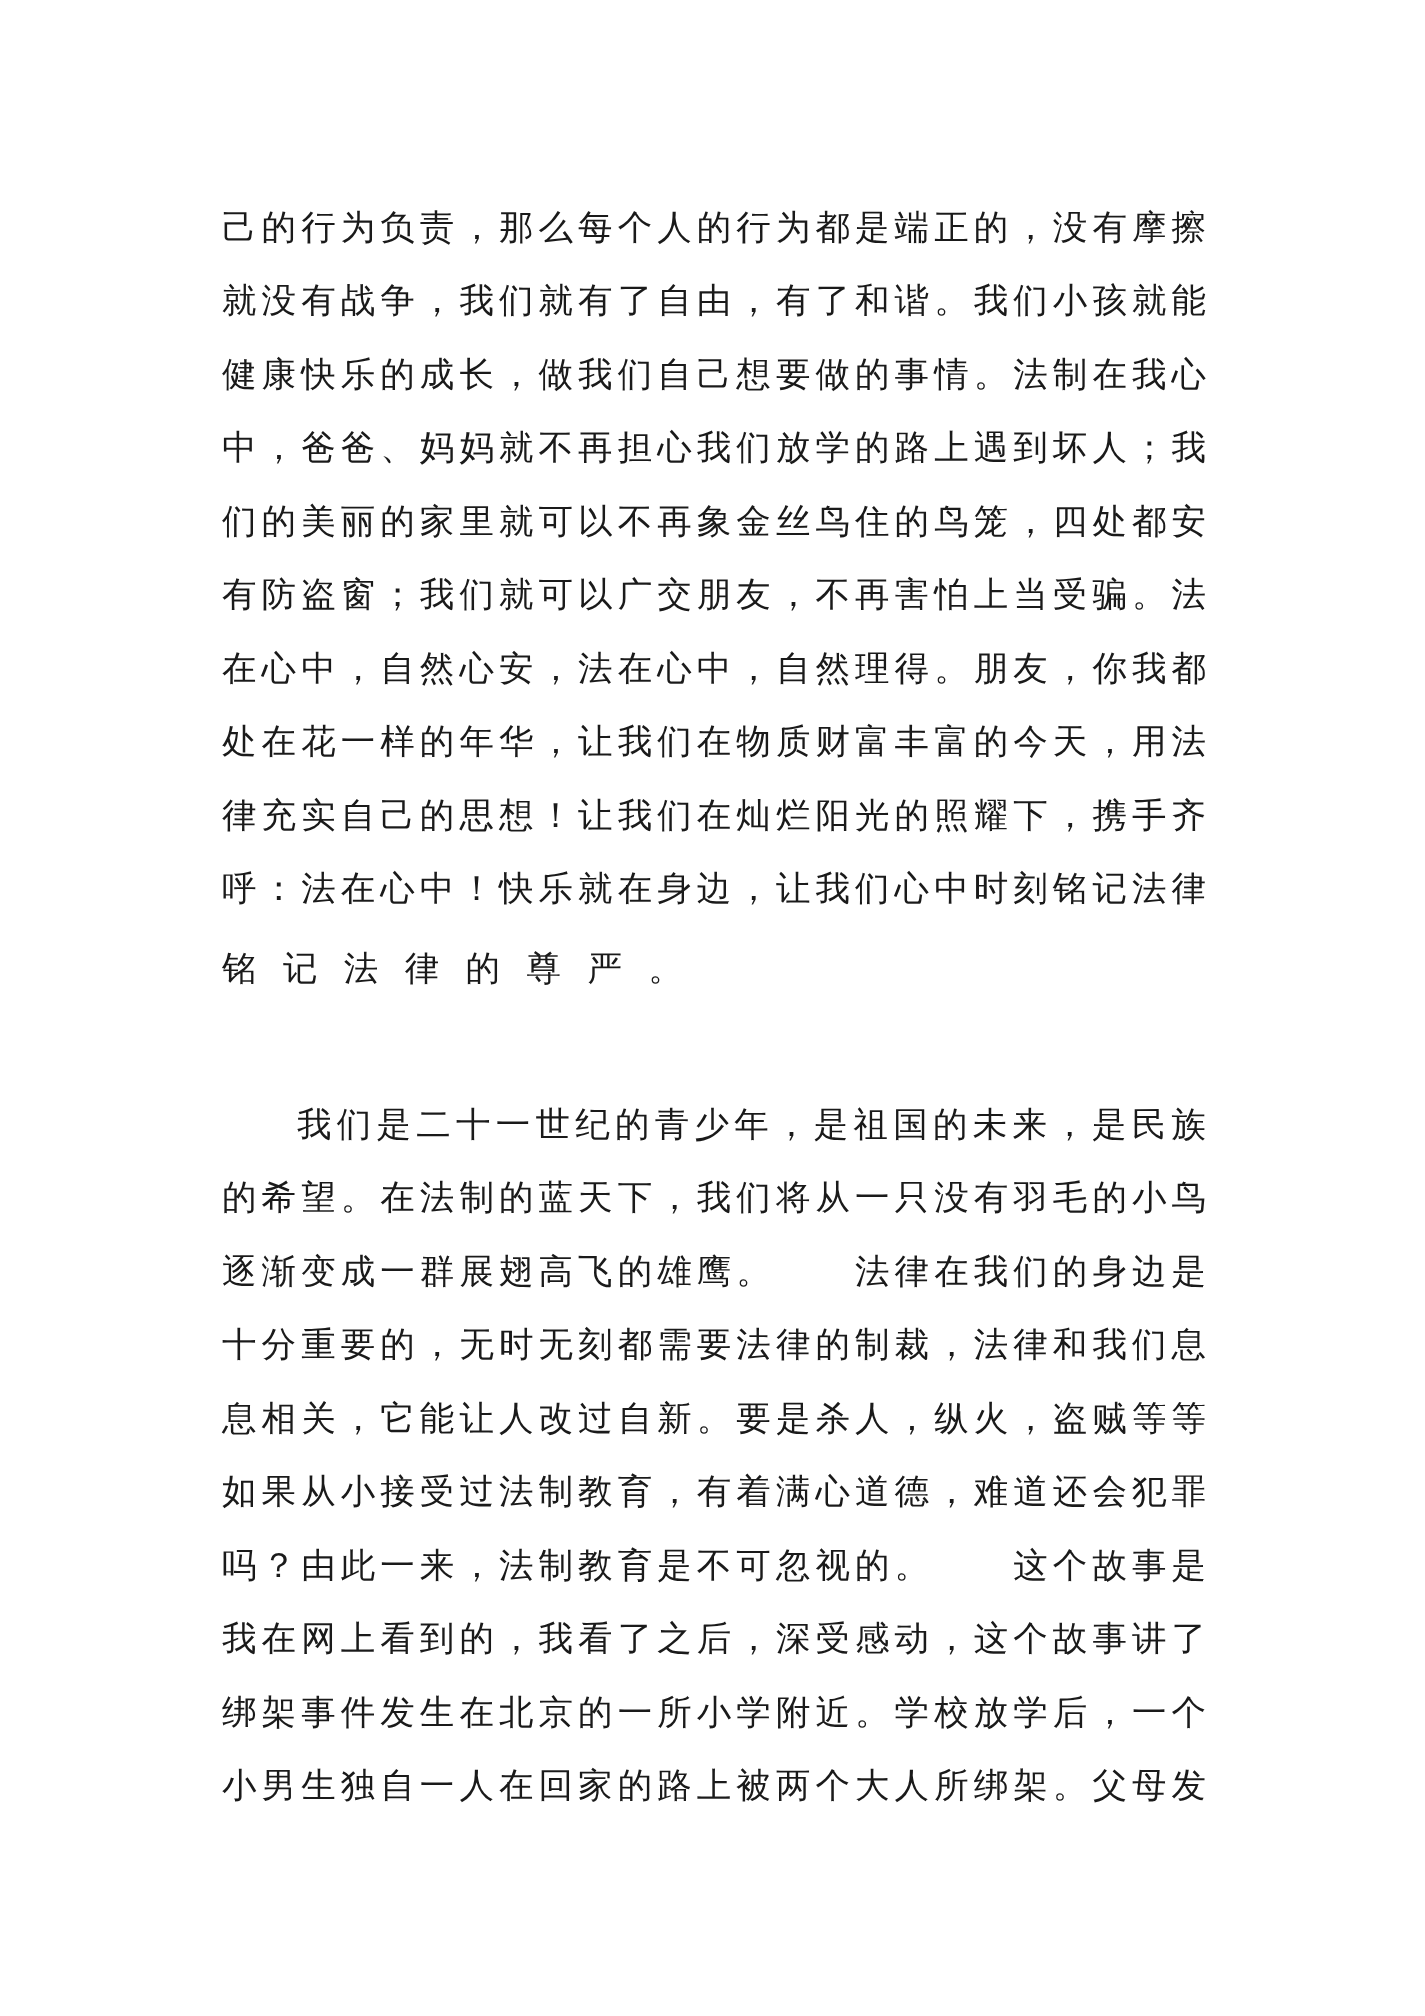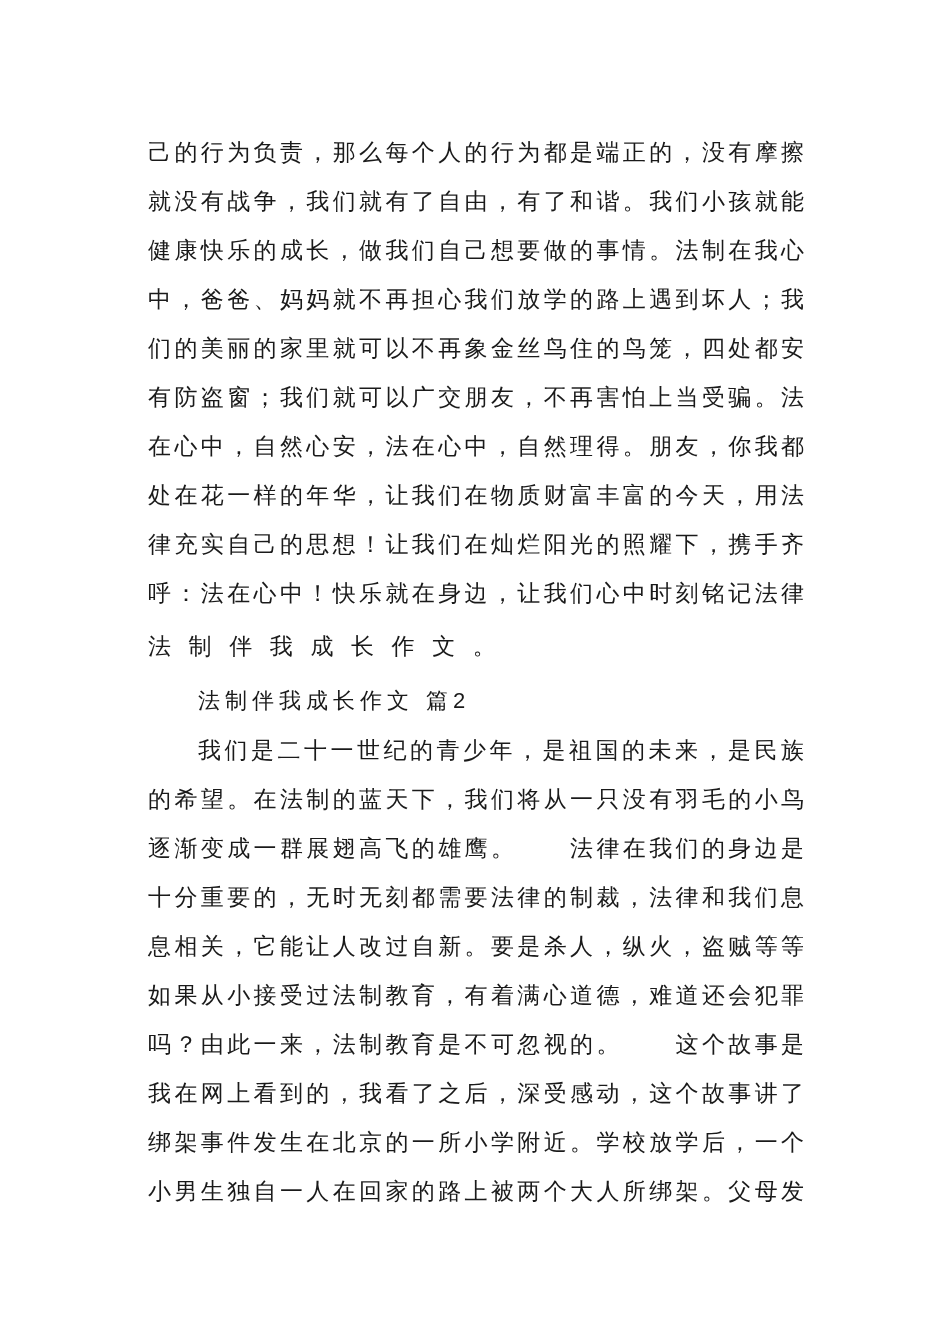--- a/index.html
+++ b/index.html
@@ -66,23 +66,22 @@
   <div class="line" style="top: 137px; display: flex; justify-content: space-between;"><span style="display: inline-block; width: 23px; text-align: center;">己</span><span style="display: inline-block; width: 23px; text-align: center;">的</span><span style="display: inline-block; width: 23px; text-align: center;">行</span><span style="display: inline-block; width: 23px; text-align: center;">为</span><span style="display: inline-block; width: 23px; text-align: center;">负</span><span style="display: inline-block; width: 23px; text-align: center;">责</span><span style="display: inline-block; width: 23px; text-align: center;">，</span><span style="display: inline-block; width: 23px; text-align: center;">那</span><span style="display: inline-block; width: 23px; text-align: center;">么</span><span style="display: inline-block; width: 23px; text-align: center;">每</span><span style="display: inline-block; width: 23px; text-align: center;">个</span><span style="display: inline-block; width: 23px; text-align: center;">人</span><span style="display: inline-block; width: 23px; text-align: center;">的</span><span style="display: inline-block; width: 23px; text-align: center;">行</span><span style="display: inline-block; width: 23px; text-align: center;">为</span><span style="display: inline-block; width: 23px; text-align: center;">都</span><span style="display: inline-block; width: 23px; text-align: center;">是</span><span style="display: inline-block; width: 23px; text-align: center;">端</span><span style="display: inline-block; width: 23px; text-align: center;">正</span><span style="display: inline-block; width: 23px; text-align: center;">的</span><span style="display: inline-block; width: 23px; text-align: center;">，</span><span style="display: inline-block; width: 23px; text-align: center;">没</span><span style="display: inline-block; width: 23px; text-align: center;">有</span><span style="display: inline-block; width: 23px; text-align: center;">摩</span><span style="display: inline-block; width: 23px; text-align: center;">擦</span></div>
   <div class="line" style="top: 186px; display: flex; justify-content: space-between;"><span style="display: inline-block; width: 23px; text-align: center;">就</span><span style="display: inline-block; width: 23px; text-align: center;">没</span><span style="display: inline-block; width: 23px; text-align: center;">有</span><span style="display: inline-block; width: 23px; text-align: center;">战</span><span style="display: inline-block; width: 23px; text-align: center;">争</span><span style="display: inline-block; width: 23px; text-align: center;">，</span><span style="display: inline-block; width: 23px; text-align: center;">我</span><span style="display: inline-block; width: 23px; text-align: center;">们</span><span style="display: inline-block; width: 23px; text-align: center;">就</span><span style="display: inline-block; width: 23px; text-align: center;">有</span><span style="display: inline-block; width: 23px; text-align: center;">了</span><span style="display: inline-block; width: 23px; text-align: center;">自</span><span style="display: inline-block; width: 23px; text-align: center;">由</span><span style="display: inline-block; width: 23px; text-align: center;">，</span><span style="display: inline-block; width: 23px; text-align: center;">有</span><span style="display: inline-block; width: 23px; text-align: center;">了</span><span style="display: inline-block; width: 23px; text-align: center;">和</span><span style="display: inline-block; width: 23px; text-align: center;">谐</span><span style="display: inline-block; width: 23px; text-align: center;">。</span><span style="display: inline-block; width: 23px; text-align: center;">我</span><span style="display: inline-block; width: 23px; text-align: center;">们</span><span style="display: inline-block; width: 23px; text-align: center;">小</span><span style="display: inline-block; width: 23px; text-align: center;">孩</span><span style="display: inline-block; width: 23px; text-align: center;">就</span><span style="display: inline-block; width: 23px; text-align: center;">能</span></div>
   <div class="line" style="top: 235px; display: flex; justify-content: space-between;"><span style="display: inline-block; width: 23px; text-align: center;">健</span><span style="display: inline-block; width: 23px; text-align: center;">康</span><span style="display: inline-block; width: 23px; text-align: center;">快</span><span style="display: inline-block; width: 23px; text-align: center;">乐</span><span style="display: inline-block; width: 23px; text-align: center;">的</span><span style="display: inline-block; width: 23px; text-align: center;">成</span><span style="display: inline-block; width: 23px; text-align: center;">长</span><span style="display: inline-block; width: 23px; text-align: center;">，</span><span style="display: inline-block; width: 23px; text-align: center;">做</span><span style="display: inline-block; width: 23px; text-align: center;">我</span><span style="display: inline-block; width: 23px; text-align: center;">们</span><span style="display: inline-block; width: 23px; text-align: center;">自</span><span style="display: inline-block; width: 23px; text-align: center;">己</span><span style="display: inline-block; width: 23px; text-align: center;">想</span><span style="display: inline-block; width: 23px; text-align: center;">要</span><span style="display: inline-block; width: 23px; text-align: center;">做</span><span style="display: inline-block; width: 23px; text-align: center;">的</span><span style="display: inline-block; width: 23px; text-align: center;">事</span><span style="display: inline-block; width: 23px; text-align: center;">情</span><span style="display: inline-block; width: 23px; text-align: center;">。</span><span style="display: inline-block; width: 23px; text-align: center;">法</span><span style="display: inline-block; width: 23px; text-align: center;">制</span><span style="display: inline-block; width: 23px; text-align: center;">在</span><span style="display: inline-block; width: 23px; text-align: center;">我</span><span style="display: inline-block; width: 23px; text-align: center;">心</span></div>
   <div class="line" style="top: 284px; display: flex; justify-content: space-between;"><span style="display: inline-block; width: 23px; text-align: center;">中</span><span style="display: inline-block; width: 23px; text-align: center;">，</span><span style="display: inline-block; width: 23px; text-align: center;">爸</span><span style="display: inline-block; width: 23px; text-align: center;">爸</span><span style="display: inline-block; width: 23px; text-align: center;">、</span><span style="display: inline-block; width: 23px; text-align: center;">妈</span><span style="display: inline-block; width: 23px; text-align: center;">妈</span><span style="display: inline-block; width: 23px; text-align: center;">就</span><span style="display: inline-block; width: 23px; text-align: center;">不</span><span style="display: inline-block; width: 23px; text-align: center;">再</span><span style="display: inline-block; width: 23px; text-align: center;">担</span><span style="display: inline-block; width: 23px; text-align: center;">心</span><span style="display: inline-block; width: 23px; text-align: center;">我</span><span style="display: inline-block; width: 23px; text-align: center;">们</span><span style="display: inline-block; width: 23px; text-align: center;">放</span><span style="display: inline-block; width: 23px; text-align: center;">学</span><span style="display: inline-block; width: 23px; text-align: center;">的</span><span style="display: inline-block; width: 23px; text-align: center;">路</span><span style="display: inline-block; width: 23px; text-align: center;">上</span><span style="display: inline-block; width: 23px; text-align: center;">遇</span><span style="display: inline-block; width: 23px; text-align: center;">到</span><span style="display: inline-block; width: 23px; text-align: center;">坏</span><span style="display: inline-block; width: 23px; text-align: center;">人</span><span style="display: inline-block; width: 23px; text-align: center;">；</span><span style="display: inline-block; width: 23px; text-align: center;">我</span></div>
   <div class="line" style="top: 333px; display: flex; justify-content: space-between;"><span style="display: inline-block; width: 23px; text-align: center;">们</span><span style="display: inline-block; width: 23px; text-align: center;">的</span><span style="display: inline-block; width: 23px; text-align: center;">美</span><span style="display: inline-block; width: 23px; text-align: center;">丽</span><span style="display: inline-block; width: 23px; text-align: center;">的</span><span style="display: inline-block; width: 23px; text-align: center;">家</span><span style="display: inline-block; width: 23px; text-align: center;">里</span><span style="display: inline-block; width: 23px; text-align: center;">就</span><span style="display: inline-block; width: 23px; text-align: center;">可</span><span style="display: inline-block; width: 23px; text-align: center;">以</span><span style="display: inline-block; width: 23px; text-align: center;">不</span><span style="display: inline-block; width: 23px; text-align: center;">再</span><span style="display: inline-block; width: 23px; text-align: center;">象</span><span style="display: inline-block; width: 23px; text-align: center;">金</span><span style="display: inline-block; width: 23px; text-align: center;">丝</span><span style="display: inline-block; width: 23px; text-align: center;">鸟</span><span style="display: inline-block; width: 23px; text-align: center;">住</span><span style="display: inline-block; width: 23px; text-align: center;">的</span><span style="display: inline-block; width: 23px; text-align: center;">鸟</span><span style="display: inline-block; width: 23px; text-align: center;">笼</span><span style="display: inline-block; width: 23px; text-align: center;">，</span><span style="display: inline-block; width: 23px; text-align: center;">四</span><span style="display: inline-block; width: 23px; text-align: center;">处</span><span style="display: inline-block; width: 23px; text-align: center;">都</span><span style="display: inline-block; width: 23px; text-align: center;">安</span></div>
   <div class="line" style="top: 382px; display: flex; justify-content: space-between;"><span style="display: inline-block; width: 23px; text-align: center;">有</span><span style="display: inline-block; width: 23px; text-align: center;">防</span><span style="display: inline-block; width: 23px; text-align: center;">盗</span><span style="display: inline-block; width: 23px; text-align: center;">窗</span><span style="display: inline-block; width: 23px; text-align: center;">；</span><span style="display: inline-block; width: 23px; text-align: center;">我</span><span style="display: inline-block; width: 23px; text-align: center;">们</span><span style="display: inline-block; width: 23px; text-align: center;">就</span><span style="display: inline-block; width: 23px; text-align: center;">可</span><span style="display: inline-block; width: 23px; text-align: center;">以</span><span style="display: inline-block; width: 23px; text-align: center;">广</span><span style="display: inline-block; width: 23px; text-align: center;">交</span><span style="display: inline-block; width: 23px; text-align: center;">朋</span><span style="display: inline-block; width: 23px; text-align: center;">友</span><span style="display: inline-block; width: 23px; text-align: center;">，</span><span style="display: inline-block; width: 23px; text-align: center;">不</span><span style="display: inline-block; width: 23px; text-align: center;">再</span><span style="display: inline-block; width: 23px; text-align: center;">害</span><span style="display: inline-block; width: 23px; text-align: center;">怕</span><span style="display: inline-block; width: 23px; text-align: center;">上</span><span style="display: inline-block; width: 23px; text-align: center;">当</span><span style="display: inline-block; width: 23px; text-align: center;">受</span><span style="display: inline-block; width: 23px; text-align: center;">骗</span><span style="display: inline-block; width: 23px; text-align: center;">。</span><span style="display: inline-block; width: 23px; text-align: center;">法</span></div>
   <div class="line" style="top: 431px; display: flex; justify-content: space-between;"><span style="display: inline-block; width: 23px; text-align: center;">在</span><span style="display: inline-block; width: 23px; text-align: center;">心</span><span style="display: inline-block; width: 23px; text-align: center;">中</span><span style="display: inline-block; width: 23px; text-align: center;">，</span><span style="display: inline-block; width: 23px; text-align: center;">自</span><span style="display: inline-block; width: 23px; text-align: center;">然</span><span style="display: inline-block; width: 23px; text-align: center;">心</span><span style="display: inline-block; width: 23px; text-align: center;">安</span><span style="display: inline-block; width: 23px; text-align: center;">，</span><span style="display: inline-block; width: 23px; text-align: center;">法</span><span style="display: inline-block; width: 23px; text-align: center;">在</span><span style="display: inline-block; width: 23px; text-align: center;">心</span><span style="display: inline-block; width: 23px; text-align: center;">中</span><span style="display: inline-block; width: 23px; text-align: center;">，</span><span style="display: inline-block; width: 23px; text-align: center;">自</span><span style="display: inline-block; width: 23px; text-align: center;">然</span><span style="display: inline-block; width: 23px; text-align: center;">理</span><span style="display: inline-block; width: 23px; text-align: center;">得</span><span style="display: inline-block; width: 23px; text-align: center;">。</span><span style="display: inline-block; width: 23px; text-align: center;">朋</span><span style="display: inline-block; width: 23px; text-align: center;">友</span><span style="display: inline-block; width: 23px; text-align: center;">，</span><span style="display: inline-block; width: 23px; text-align: center;">你</span><span style="display: inline-block; width: 23px; text-align: center;">我</span><span style="display: inline-block; width: 23px; text-align: center;">都</span></div>
   <div class="line" style="top: 480px; display: flex; justify-content: space-between;"><span style="display: inline-block; width: 23px; text-align: center;">处</span><span style="display: inline-block; width: 23px; text-align: center;">在</span><span style="display: inline-block; width: 23px; text-align: center;">花</span><span style="display: inline-block; width: 23px; text-align: center;">一</span><span style="display: inline-block; width: 23px; text-align: center;">样</span><span style="display: inline-block; width: 23px; text-align: center;">的</span><span style="display: inline-block; width: 23px; text-align: center;">年</span><span style="display: inline-block; width: 23px; text-align: center;">华</span><span style="display: inline-block; width: 23px; text-align: center;">，</span><span style="display: inline-block; width: 23px; text-align: center;">让</span><span style="display: inline-block; width: 23px; text-align: center;">我</span><span style="display: inline-block; width: 23px; text-align: center;">们</span><span style="display: inline-block; width: 23px; text-align: center;">在</span><span style="display: inline-block; width: 23px; text-align: center;">物</span><span style="display: inline-block; width: 23px; text-align: center;">质</span><span style="display: inline-block; width: 23px; text-align: center;">财</span><span style="display: inline-block; width: 23px; text-align: center;">富</span><span style="display: inline-block; width: 23px; text-align: center;">丰</span><span style="display: inline-block; width: 23px; text-align: center;">富</span><span style="display: inline-block; width: 23px; text-align: center;">的</span><span style="display: inline-block; width: 23px; text-align: center;">今</span><span style="display: inline-block; width: 23px; text-align: center;">天</span><span style="display: inline-block; width: 23px; text-align: center;">，</span><span style="display: inline-block; width: 23px; text-align: center;">用</span><span style="display: inline-block; width: 23px; text-align: center;">法</span></div>
   <div class="line" style="top: 529px; display: flex; justify-content: space-between;"><span style="display: inline-block; width: 23px; text-align: center;">律</span><span style="display: inline-block; width: 23px; text-align: center;">充</span><span style="display: inline-block; width: 23px; text-align: center;">实</span><span style="display: inline-block; width: 23px; text-align: center;">自</span><span style="display: inline-block; width: 23px; text-align: center;">己</span><span style="display: inline-block; width: 23px; text-align: center;">的</span><span style="display: inline-block; width: 23px; text-align: center;">思</span><span style="display: inline-block; width: 23px; text-align: center;">想</span><span style="display: inline-block; width: 23px; text-align: center;">！</span><span style="display: inline-block; width: 23px; text-align: center;">让</span><span style="display: inline-block; width: 23px; text-align: center;">我</span><span style="display: inline-block; width: 23px; text-align: center;">们</span><span style="display: inline-block; width: 23px; text-align: center;">在</span><span style="display: inline-block; width: 23px; text-align: center;">灿</span><span style="display: inline-block; width: 23px; text-align: center;">烂</span><span style="display: inline-block; width: 23px; text-align: center;">阳</span><span style="display: inline-block; width: 23px; text-align: center;">光</span><span style="display: inline-block; width: 23px; text-align: center;">的</span><span style="display: inline-block; width: 23px; text-align: center;">照</span><span style="display: inline-block; width: 23px; text-align: center;">耀</span><span style="display: inline-block; width: 23px; text-align: center;">下</span><span style="display: inline-block; width: 23px; text-align: center;">，</span><span style="display: inline-block; width: 23px; text-align: center;">携</span><span style="display: inline-block; width: 23px; text-align: center;">手</span><span style="display: inline-block; width: 23px; text-align: center;">齐</span></div>
   <div class="line" style="top: 578px; display: flex; justify-content: space-between;"><span style="display: inline-block; width: 23px; text-align: center;">呼</span><span style="display: inline-block; width: 23px; text-align: center;">：</span><span style="display: inline-block; width: 23px; text-align: center;">法</span><span style="display: inline-block; width: 23px; text-align: center;">在</span><span style="display: inline-block; width: 23px; text-align: center;">心</span><span style="display: inline-block; width: 23px; text-align: center;">中</span><span style="display: inline-block; width: 23px; text-align: center;">！</span><span style="display: inline-block; width: 23px; text-align: center;">快</span><span style="display: inline-block; width: 23px; text-align: center;">乐</span><span style="display: inline-block; width: 23px; text-align: center;">就</span><span style="display: inline-block; width: 23px; text-align: center;">在</span><span style="display: inline-block; width: 23px; text-align: center;">身</span><span style="display: inline-block; width: 23px; text-align: center;">边</span><span style="display: inline-block; width: 23px; text-align: center;">，</span><span style="display: inline-block; width: 23px; text-align: center;">让</span><span style="display: inline-block; width: 23px; text-align: center;">我</span><span style="display: inline-block; width: 23px; text-align: center;">们</span><span style="display: inline-block; width: 23px; text-align: center;">心</span><span style="display: inline-block; width: 23px; text-align: center;">中</span><span style="display: inline-block; width: 23px; text-align: center;">时</span><span style="display: inline-block; width: 23px; text-align: center;">刻</span><span style="display: inline-block; width: 23px; text-align: center;">铭</span><span style="display: inline-block; width: 23px; text-align: center;">记</span><span style="display: inline-block; width: 23px; text-align: center;">法</span><span style="display: inline-block; width: 23px; text-align: center;">律</span></div>
-  <div class="line last" style="top:631px">法制伴我成长作文。</div>
+  <div class="line last" style="top:631px">铭记法律的尊严。</div>
 
-  <div class="heading"><span>法制伴我成长作文 篇</span><span class="num">2</span></div>
 
   <div class="line indent" style="top: 735px; display: flex; justify-content: space-between;"><span style="display: inline-block; width: 23px; text-align: center;">我</span><span style="display: inline-block; width: 23px; text-align: center;">们</span><span style="display: inline-block; width: 23px; text-align: center;">是</span><span style="display: inline-block; width: 23px; text-align: center;">二</span><span style="display: inline-block; width: 23px; text-align: center;">十</span><span style="display: inline-block; width: 23px; text-align: center;">一</span><span style="display: inline-block; width: 23px; text-align: center;">世</span><span style="display: inline-block; width: 23px; text-align: center;">纪</span><span style="display: inline-block; width: 23px; text-align: center;">的</span><span style="display: inline-block; width: 23px; text-align: center;">青</span><span style="display: inline-block; width: 23px; text-align: center;">少</span><span style="display: inline-block; width: 23px; text-align: center;">年</span><span style="display: inline-block; width: 23px; text-align: center;">，</span><span style="display: inline-block; width: 23px; text-align: center;">是</span><span style="display: inline-block; width: 23px; text-align: center;">祖</span><span style="display: inline-block; width: 23px; text-align: center;">国</span><span style="display: inline-block; width: 23px; text-align: center;">的</span><span style="display: inline-block; width: 23px; text-align: center;">未</span><span style="display: inline-block; width: 23px; text-align: center;">来</span><span style="display: inline-block; width: 23px; text-align: center;">，</span><span style="display: inline-block; width: 23px; text-align: center;">是</span><span style="display: inline-block; width: 23px; text-align: center;">民</span><span style="display: inline-block; width: 23px; text-align: center;">族</span></div>
   <div class="line" style="top: 784px; display: flex; justify-content: space-between;"><span style="display: inline-block; width: 23px; text-align: center;">的</span><span style="display: inline-block; width: 23px; text-align: center;">希</span><span style="display: inline-block; width: 23px; text-align: center;">望</span><span style="display: inline-block; width: 23px; text-align: center;">。</span><span style="display: inline-block; width: 23px; text-align: center;">在</span><span style="display: inline-block; width: 23px; text-align: center;">法</span><span style="display: inline-block; width: 23px; text-align: center;">制</span><span style="display: inline-block; width: 23px; text-align: center;">的</span><span style="display: inline-block; width: 23px; text-align: center;">蓝</span><span style="display: inline-block; width: 23px; text-align: center;">天</span><span style="display: inline-block; width: 23px; text-align: center;">下</span><span style="display: inline-block; width: 23px; text-align: center;">，</span><span style="display: inline-block; width: 23px; text-align: center;">我</span><span style="display: inline-block; width: 23px; text-align: center;">们</span><span style="display: inline-block; width: 23px; text-align: center;">将</span><span style="display: inline-block; width: 23px; text-align: center;">从</span><span style="display: inline-block; width: 23px; text-align: center;">一</span><span style="display: inline-block; width: 23px; text-align: center;">只</span><span style="display: inline-block; width: 23px; text-align: center;">没</span><span style="display: inline-block; width: 23px; text-align: center;">有</span><span style="display: inline-block; width: 23px; text-align: center;">羽</span><span style="display: inline-block; width: 23px; text-align: center;">毛</span><span style="display: inline-block; width: 23px; text-align: center;">的</span><span style="display: inline-block; width: 23px; text-align: center;">小</span><span style="display: inline-block; width: 23px; text-align: center;">鸟</span></div>
   <div class="line" style="top: 833px; display: flex; justify-content: space-between;"><span style="display: inline-block; width: 23px; text-align: center;">逐</span><span style="display: inline-block; width: 23px; text-align: center;">渐</span><span style="display: inline-block; width: 23px; text-align: center;">变</span><span style="display: inline-block; width: 23px; text-align: center;">成</span><span style="display: inline-block; width: 23px; text-align: center;">一</span><span style="display: inline-block; width: 23px; text-align: center;">群</span><span style="display: inline-block; width: 23px; text-align: center;">展</span><span style="display: inline-block; width: 23px; text-align: center;">翅</span><span style="display: inline-block; width: 23px; text-align: center;">高</span><span style="display: inline-block; width: 23px; text-align: center;">飞</span><span style="display: inline-block; width: 23px; text-align: center;">的</span><span style="display: inline-block; width: 23px; text-align: center;">雄</span><span style="display: inline-block; width: 23px; text-align: center;">鹰</span><span style="display: inline-block; width: 23px; text-align: center;">。</span><span style="display: inline-block; width: 23px; text-align: center;">　</span><span style="display: inline-block; width: 23px; text-align: center;">　</span><span style="display: inline-block; width: 23px; text-align: center;">法</span><span style="display: inline-block; width: 23px; text-align: center;">律</span><span style="display: inline-block; width: 23px; text-align: center;">在</span><span style="display: inline-block; width: 23px; text-align: center;">我</span><span style="display: inline-block; width: 23px; text-align: center;">们</span><span style="display: inline-block; width: 23px; text-align: center;">的</span><span style="display: inline-block; width: 23px; text-align: center;">身</span><span style="display: inline-block; width: 23px; text-align: center;">边</span><span style="display: inline-block; width: 23px; text-align: center;">是</span></div>
   <div class="line" style="top: 882px; display: flex; justify-content: space-between;"><span style="display: inline-block; width: 23px; text-align: center;">十</span><span style="display: inline-block; width: 23px; text-align: center;">分</span><span style="display: inline-block; width: 23px; text-align: center;">重</span><span style="display: inline-block; width: 23px; text-align: center;">要</span><span style="display: inline-block; width: 23px; text-align: center;">的</span><span style="display: inline-block; width: 23px; text-align: center;">，</span><span style="display: inline-block; width: 23px; text-align: center;">无</span><span style="display: inline-block; width: 23px; text-align: center;">时</span><span style="display: inline-block; width: 23px; text-align: center;">无</span><span style="display: inline-block; width: 23px; text-align: center;">刻</span><span style="display: inline-block; width: 23px; text-align: center;">都</span><span style="display: inline-block; width: 23px; text-align: center;">需</span><span style="display: inline-block; width: 23px; text-align: center;">要</span><span style="display: inline-block; width: 23px; text-align: center;">法</span><span style="display: inline-block; width: 23px; text-align: center;">律</span><span style="display: inline-block; width: 23px; text-align: center;">的</span><span style="display: inline-block; width: 23px; text-align: center;">制</span><span style="display: inline-block; width: 23px; text-align: center;">裁</span><span style="display: inline-block; width: 23px; text-align: center;">，</span><span style="display: inline-block; width: 23px; text-align: center;">法</span><span style="display: inline-block; width: 23px; text-align: center;">律</span><span style="display: inline-block; width: 23px; text-align: center;">和</span><span style="display: inline-block; width: 23px; text-align: center;">我</span><span style="display: inline-block; width: 23px; text-align: center;">们</span><span style="display: inline-block; width: 23px; text-align: center;">息</span></div>
   <div class="line" style="top: 931px; display: flex; justify-content: space-between;"><span style="display: inline-block; width: 23px; text-align: center;">息</span><span style="display: inline-block; width: 23px; text-align: center;">相</span><span style="display: inline-block; width: 23px; text-align: center;">关</span><span style="display: inline-block; width: 23px; text-align: center;">，</span><span style="display: inline-block; width: 23px; text-align: center;">它</span><span style="display: inline-block; width: 23px; text-align: center;">能</span><span style="display: inline-block; width: 23px; text-align: center;">让</span><span style="display: inline-block; width: 23px; text-align: center;">人</span><span style="display: inline-block; width: 23px; text-align: center;">改</span><span style="display: inline-block; width: 23px; text-align: center;">过</span><span style="display: inline-block; width: 23px; text-align: center;">自</span><span style="display: inline-block; width: 23px; text-align: center;">新</span><span style="display: inline-block; width: 23px; text-align: center;">。</span><span style="display: inline-block; width: 23px; text-align: center;">要</span><span style="display: inline-block; width: 23px; text-align: center;">是</span><span style="display: inline-block; width: 23px; text-align: center;">杀</span><span style="display: inline-block; width: 23px; text-align: center;">人</span><span style="display: inline-block; width: 23px; text-align: center;">，</span><span style="display: inline-block; width: 23px; text-align: center;">纵</span><span style="display: inline-block; width: 23px; text-align: center;">火</span><span style="display: inline-block; width: 23px; text-align: center;">，</span><span style="display: inline-block; width: 23px; text-align: center;">盗</span><span style="display: inline-block; width: 23px; text-align: center;">贼</span><span style="display: inline-block; width: 23px; text-align: center;">等</span><span style="display: inline-block; width: 23px; text-align: center;">等</span></div>
   <div class="line" style="top: 980px; display: flex; justify-content: space-between;"><span style="display: inline-block; width: 23px; text-align: center;">如</span><span style="display: inline-block; width: 23px; text-align: center;">果</span><span style="display: inline-block; width: 23px; text-align: center;">从</span><span style="display: inline-block; width: 23px; text-align: center;">小</span><span style="display: inline-block; width: 23px; text-align: center;">接</span><span style="display: inline-block; width: 23px; text-align: center;">受</span><span style="display: inline-block; width: 23px; text-align: center;">过</span><span style="display: inline-block; width: 23px; text-align: center;">法</span><span style="display: inline-block; width: 23px; text-align: center;">制</span><span style="display: inline-block; width: 23px; text-align: center;">教</span><span style="display: inline-block; width: 23px; text-align: center;">育</span><span style="display: inline-block; width: 23px; text-align: center;">，</span><span style="display: inline-block; width: 23px; text-align: center;">有</span><span style="display: inline-block; width: 23px; text-align: center;">着</span><span style="display: inline-block; width: 23px; text-align: center;">满</span><span style="display: inline-block; width: 23px; text-align: center;">心</span><span style="display: inline-block; width: 23px; text-align: center;">道</span><span style="display: inline-block; width: 23px; text-align: center;">德</span><span style="display: inline-block; width: 23px; text-align: center;">，</span><span style="display: inline-block; width: 23px; text-align: center;">难</span><span style="display: inline-block; width: 23px; text-align: center;">道</span><span style="display: inline-block; width: 23px; text-align: center;">还</span><span style="display: inline-block; width: 23px; text-align: center;">会</span><span style="display: inline-block; width: 23px; text-align: center;">犯</span><span style="display: inline-block; width: 23px; text-align: center;">罪</span></div>
   <div class="line" style="top: 1029px; display: flex; justify-content: space-between;"><span style="display: inline-block; width: 23px; text-align: center;">吗</span><span style="display: inline-block; width: 23px; text-align: center;">？</span><span style="display: inline-block; width: 23px; text-align: center;">由</span><span style="display: inline-block; width: 23px; text-align: center;">此</span><span style="display: inline-block; width: 23px; text-align: center;">一</span><span style="display: inline-block; width: 23px; text-align: center;">来</span><span style="display: inline-block; width: 23px; text-align: center;">，</span><span style="display: inline-block; width: 23px; text-align: center;">法</span><span style="display: inline-block; width: 23px; text-align: center;">制</span><span style="display: inline-block; width: 23px; text-align: center;">教</span><span style="display: inline-block; width: 23px; text-align: center;">育</span><span style="display: inline-block; width: 23px; text-align: center;">是</span><span style="display: inline-block; width: 23px; text-align: center;">不</span><span style="display: inline-block; width: 23px; text-align: center;">可</span><span style="display: inline-block; width: 23px; text-align: center;">忽</span><span style="display: inline-block; width: 23px; text-align: center;">视</span><span style="display: inline-block; width: 23px; text-align: center;">的</span><span style="display: inline-block; width: 23px; text-align: center;">。</span><span style="display: inline-block; width: 23px; text-align: center;">　</span><span style="display: inline-block; width: 23px; text-align: center;">　</span><span style="display: inline-block; width: 23px; text-align: center;">这</span><span style="display: inline-block; width: 23px; text-align: center;">个</span><span style="display: inline-block; width: 23px; text-align: center;">故</span><span style="display: inline-block; width: 23px; text-align: center;">事</span><span style="display: inline-block; width: 23px; text-align: center;">是</span></div>
   <div class="line" style="top: 1078px; display: flex; justify-content: space-between;"><span style="display: inline-block; width: 23px; text-align: center;">我</span><span style="display: inline-block; width: 23px; text-align: center;">在</span><span style="display: inline-block; width: 23px; text-align: center;">网</span><span style="display: inline-block; width: 23px; text-align: center;">上</span><span style="display: inline-block; width: 23px; text-align: center;">看</span><span style="display: inline-block; width: 23px; text-align: center;">到</span><span style="display: inline-block; width: 23px; text-align: center;">的</span><span style="display: inline-block; width: 23px; text-align: center;">，</span><span style="display: inline-block; width: 23px; text-align: center;">我</span><span style="display: inline-block; width: 23px; text-align: center;">看</span><span style="display: inline-block; width: 23px; text-align: center;">了</span><span style="display: inline-block; width: 23px; text-align: center;">之</span><span style="display: inline-block; width: 23px; text-align: center;">后</span><span style="display: inline-block; width: 23px; text-align: center;">，</span><span style="display: inline-block; width: 23px; text-align: center;">深</span><span style="display: inline-block; width: 23px; text-align: center;">受</span><span style="display: inline-block; width: 23px; text-align: center;">感</span><span style="display: inline-block; width: 23px; text-align: center;">动</span><span style="display: inline-block; width: 23px; text-align: center;">，</span><span style="display: inline-block; width: 23px; text-align: center;">这</span><span style="display: inline-block; width: 23px; text-align: center;">个</span><span style="display: inline-block; width: 23px; text-align: center;">故</span><span style="display: inline-block; width: 23px; text-align: center;">事</span><span style="display: inline-block; width: 23px; text-align: center;">讲</span><span style="display: inline-block; width: 23px; text-align: center;">了</span></div>
   <div class="line" style="top: 1127px; display: flex; justify-content: space-between;"><span style="display: inline-block; width: 23px; text-align: center;">绑</span><span style="display: inline-block; width: 23px; text-align: center;">架</span><span style="display: inline-block; width: 23px; text-align: center;">事</span><span style="display: inline-block; width: 23px; text-align: center;">件</span><span style="display: inline-block; width: 23px; text-align: center;">发</span><span style="display: inline-block; width: 23px; text-align: center;">生</span><span style="display: inline-block; width: 23px; text-align: center;">在</span><span style="display: inline-block; width: 23px; text-align: center;">北</span><span style="display: inline-block; width: 23px; text-align: center;">京</span><span style="display: inline-block; width: 23px; text-align: center;">的</span><span style="display: inline-block; width: 23px; text-align: center;">一</span><span style="display: inline-block; width: 23px; text-align: center;">所</span><span style="display: inline-block; width: 23px; text-align: center;">小</span><span style="display: inline-block; width: 23px; text-align: center;">学</span><span style="display: inline-block; width: 23px; text-align: center;">附</span><span style="display: inline-block; width: 23px; text-align: center;">近</span><span style="display: inline-block; width: 23px; text-align: center;">。</span><span style="display: inline-block; width: 23px; text-align: center;">学</span><span style="display: inline-block; width: 23px; text-align: center;">校</span><span style="display: inline-block; width: 23px; text-align: center;">放</span><span style="display: inline-block; width: 23px; text-align: center;">学</span><span style="display: inline-block; width: 23px; text-align: center;">后</span><span style="display: inline-block; width: 23px; text-align: center;">，</span><span style="display: inline-block; width: 23px; text-align: center;">一</span><span style="display: inline-block; width: 23px; text-align: center;">个</span></div>

